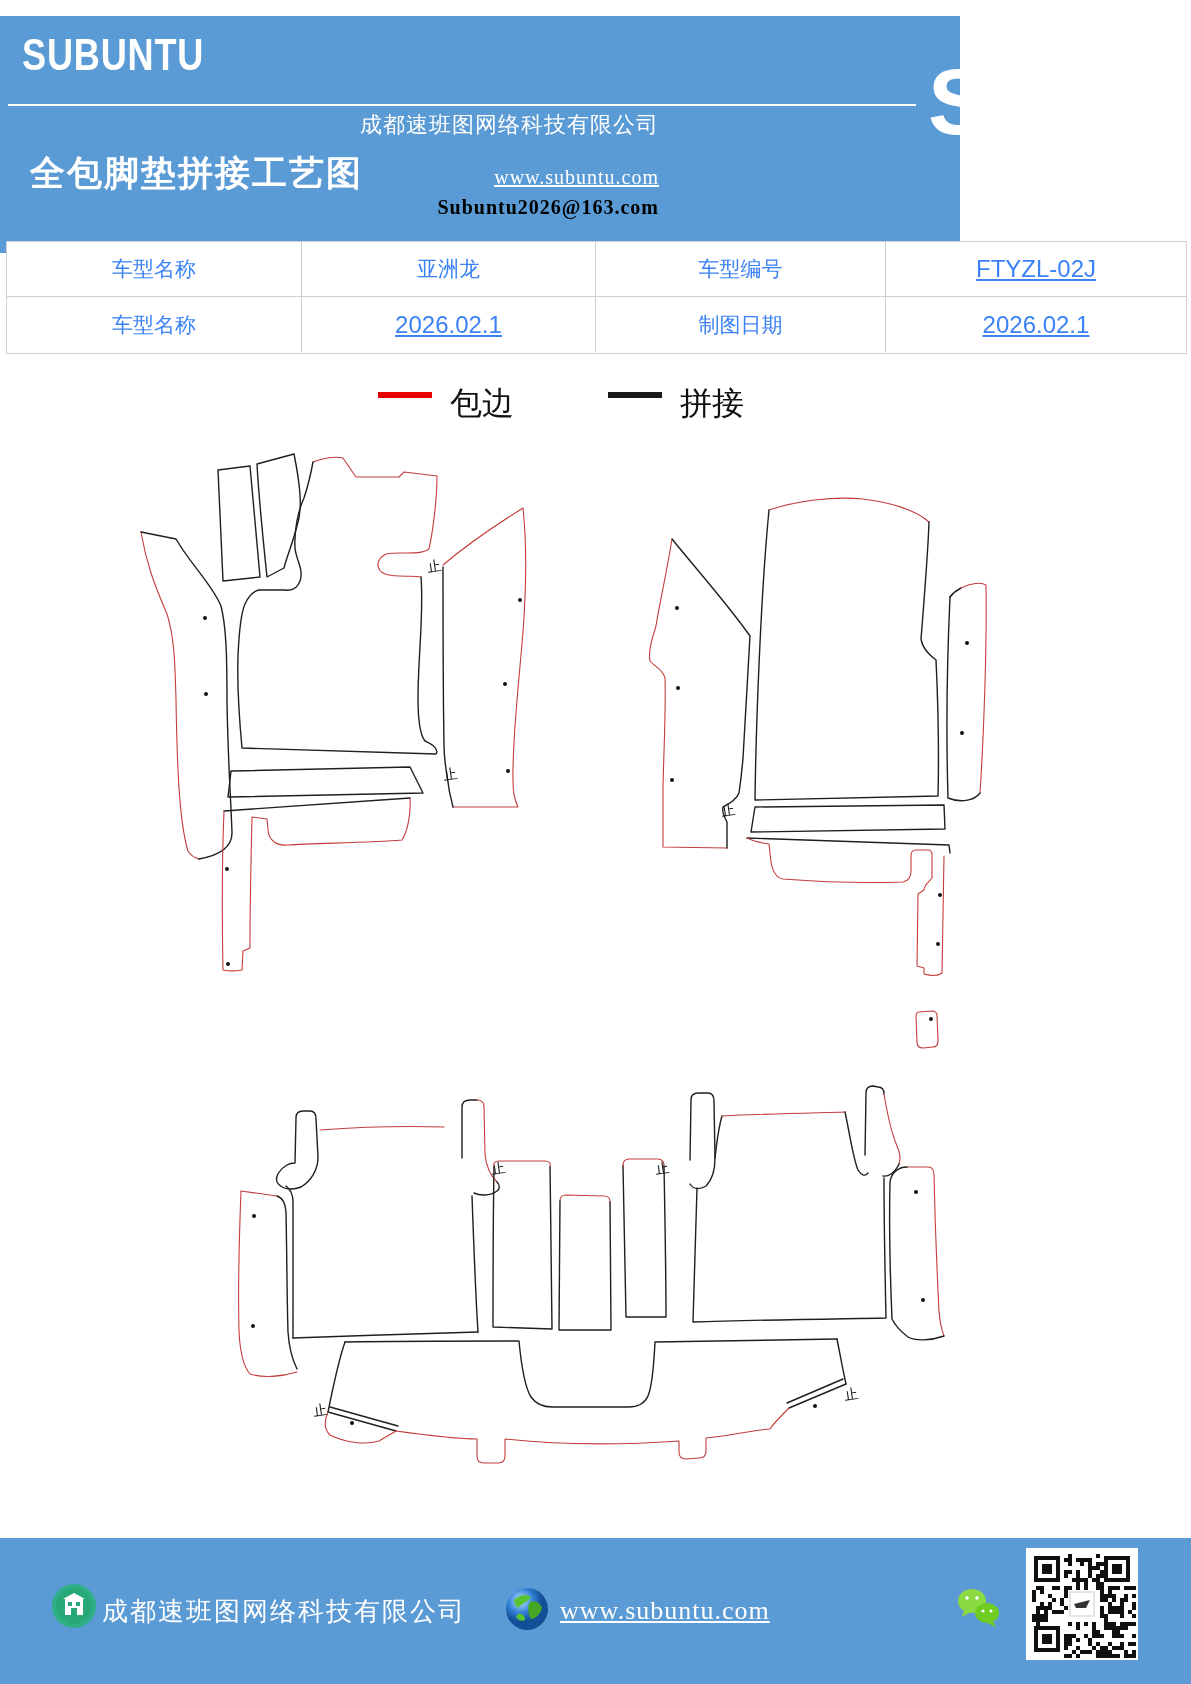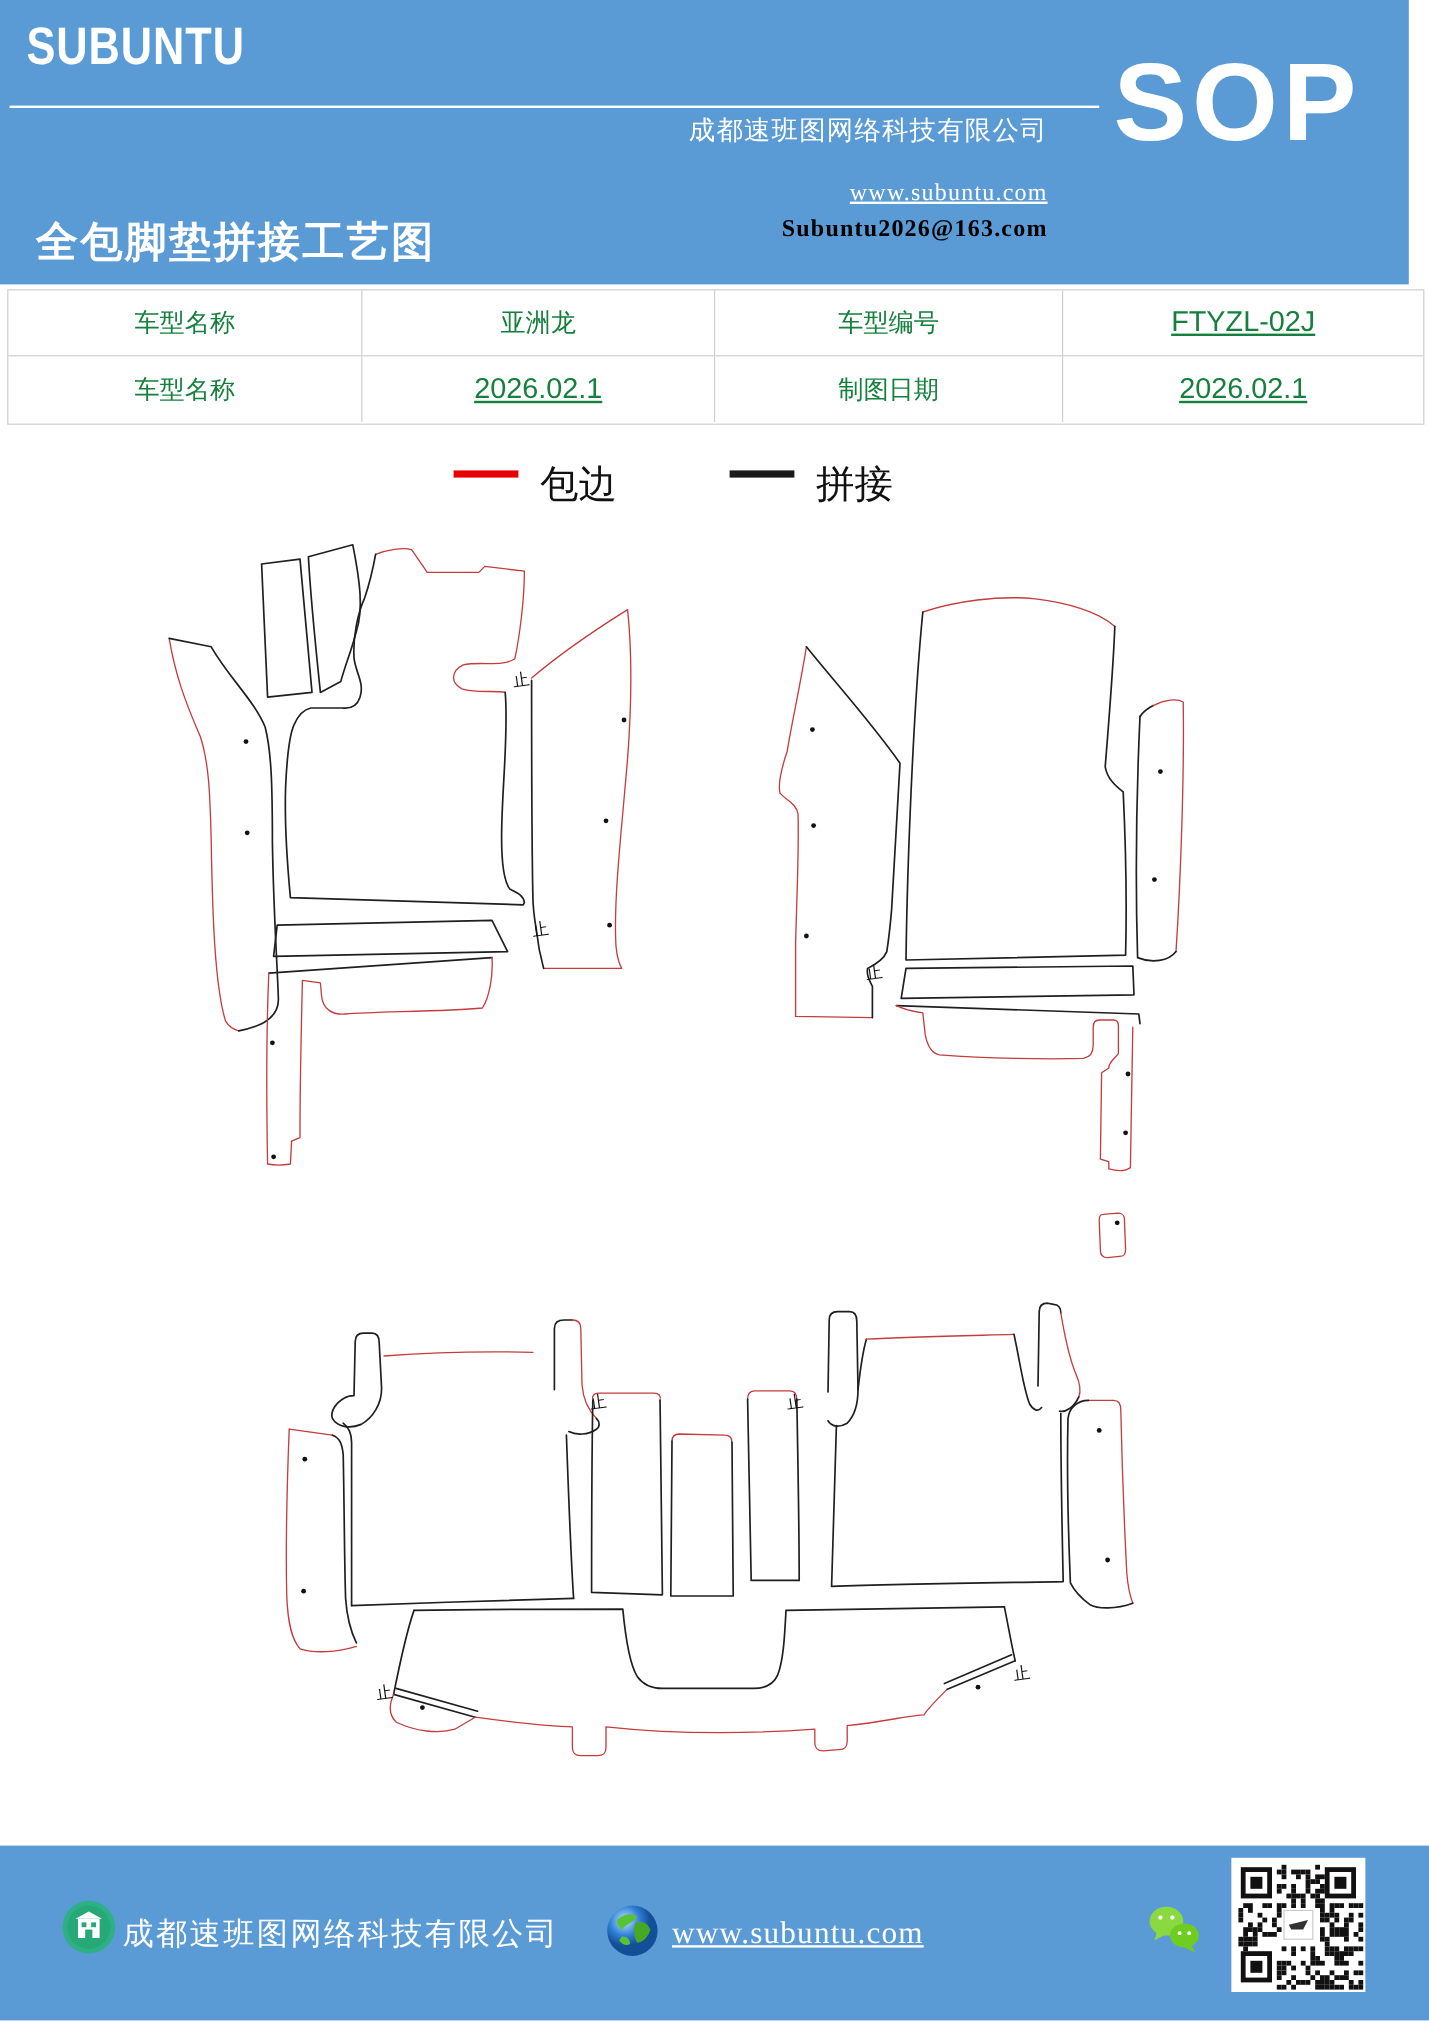--- a/index.html
+++ b/index.html
@@ -4,36 +4,36 @@
 <style>
   :root{
     --accent:#5b9bd5;
     --edge:#c43c3c;
     --splice:#1f1f1f;
   }
   html,body{margin:0;padding:0;background:#fff;}
   #page{position:relative;width:1191px;height:1684px;background:#fff;overflow:hidden;
         font-family:"Liberation Serif",serif;}
   
-  .hdr{position:absolute;left:0;top:0;width:1174px;height:237px;background:var(--accent);}
+  .hdr{position:absolute;left:0;top:16px;width:960px;height:237px;background:var(--accent);}
   .brand{position:absolute;left:22px;top:14px;color:#fff;font-family:"Liberation Sans",sans-serif;
          font-weight:800;font-size:44px;letter-spacing:1px;transform:scaleX(.82);transform-origin:left center;}
   .hdr-line{position:absolute;left:8px;top:88px;width:908px;height:2px;background:#fff;}
-  .doc-title{position:absolute;left:30px;top:134px;color:#fff;font-size:35px;font-weight:700;letter-spacing:2px;margin-top:44px;}
+  .doc-title{position:absolute;left:30px;top:134px;color:#fff;font-size:35px;font-weight:700;letter-spacing:2px;}
   .hdr-company{position:absolute;right:301px;top:94px;color:#fff;font-size:22px;letter-spacing:1px;white-space:nowrap;}
   .hdr-www{position:absolute;right:301px;top:150px;color:#fff;font-size:20px;text-decoration:underline;letter-spacing:1px;}
   .hdr-mail{position:absolute;right:301px;top:180px;color:#000000;font-size:20px;letter-spacing:1px;font-weight:bold;}
   .sop{position:absolute;left:928px;top:40px;color:#fff;font-family:"Liberation Sans",sans-serif;
        font-weight:700;font-size:92px;letter-spacing:4px;line-height:1;}
   
   .tbl{position:absolute;left:6px;top:241px;width:1179px;height:111px;display:grid;
        grid-template-columns:295px 294px 290px 300px;grid-template-rows:55px 55px;
        border:1px solid #cfcfcf;background:#fff;}
   .tbl .cell{border-right:1px solid #cfcfcf;border-bottom:1px solid #cfcfcf;
-       display:flex;align-items:center;justify-content:center;font-size:21px;color:#15803d;}
+       display:flex;align-items:center;justify-content:center;font-size:21px;color:#3b82f6;}
   .tbl .cell:nth-child(4n){border-right:none;}
   .tbl .cell:nth-child(n+5){border-bottom:none;}
   .tbl .val{font-family:"Liberation Sans",sans-serif;font-size:24px;text-decoration:underline;}
   
   .legend{position:absolute;left:0;top:380px;width:1191px;height:34px;}
   .sw{position:absolute;top:12px;height:6px;width:54px;}
   .sw1{left:378px;background:var(--edge);}
   .sw2{left:608px;background:var(--splice);}
   .lg-lab{position:absolute;top:2px;font-size:32px;color:#111;}
   .lab1{left:450px;} .lab2{left:680px;}

